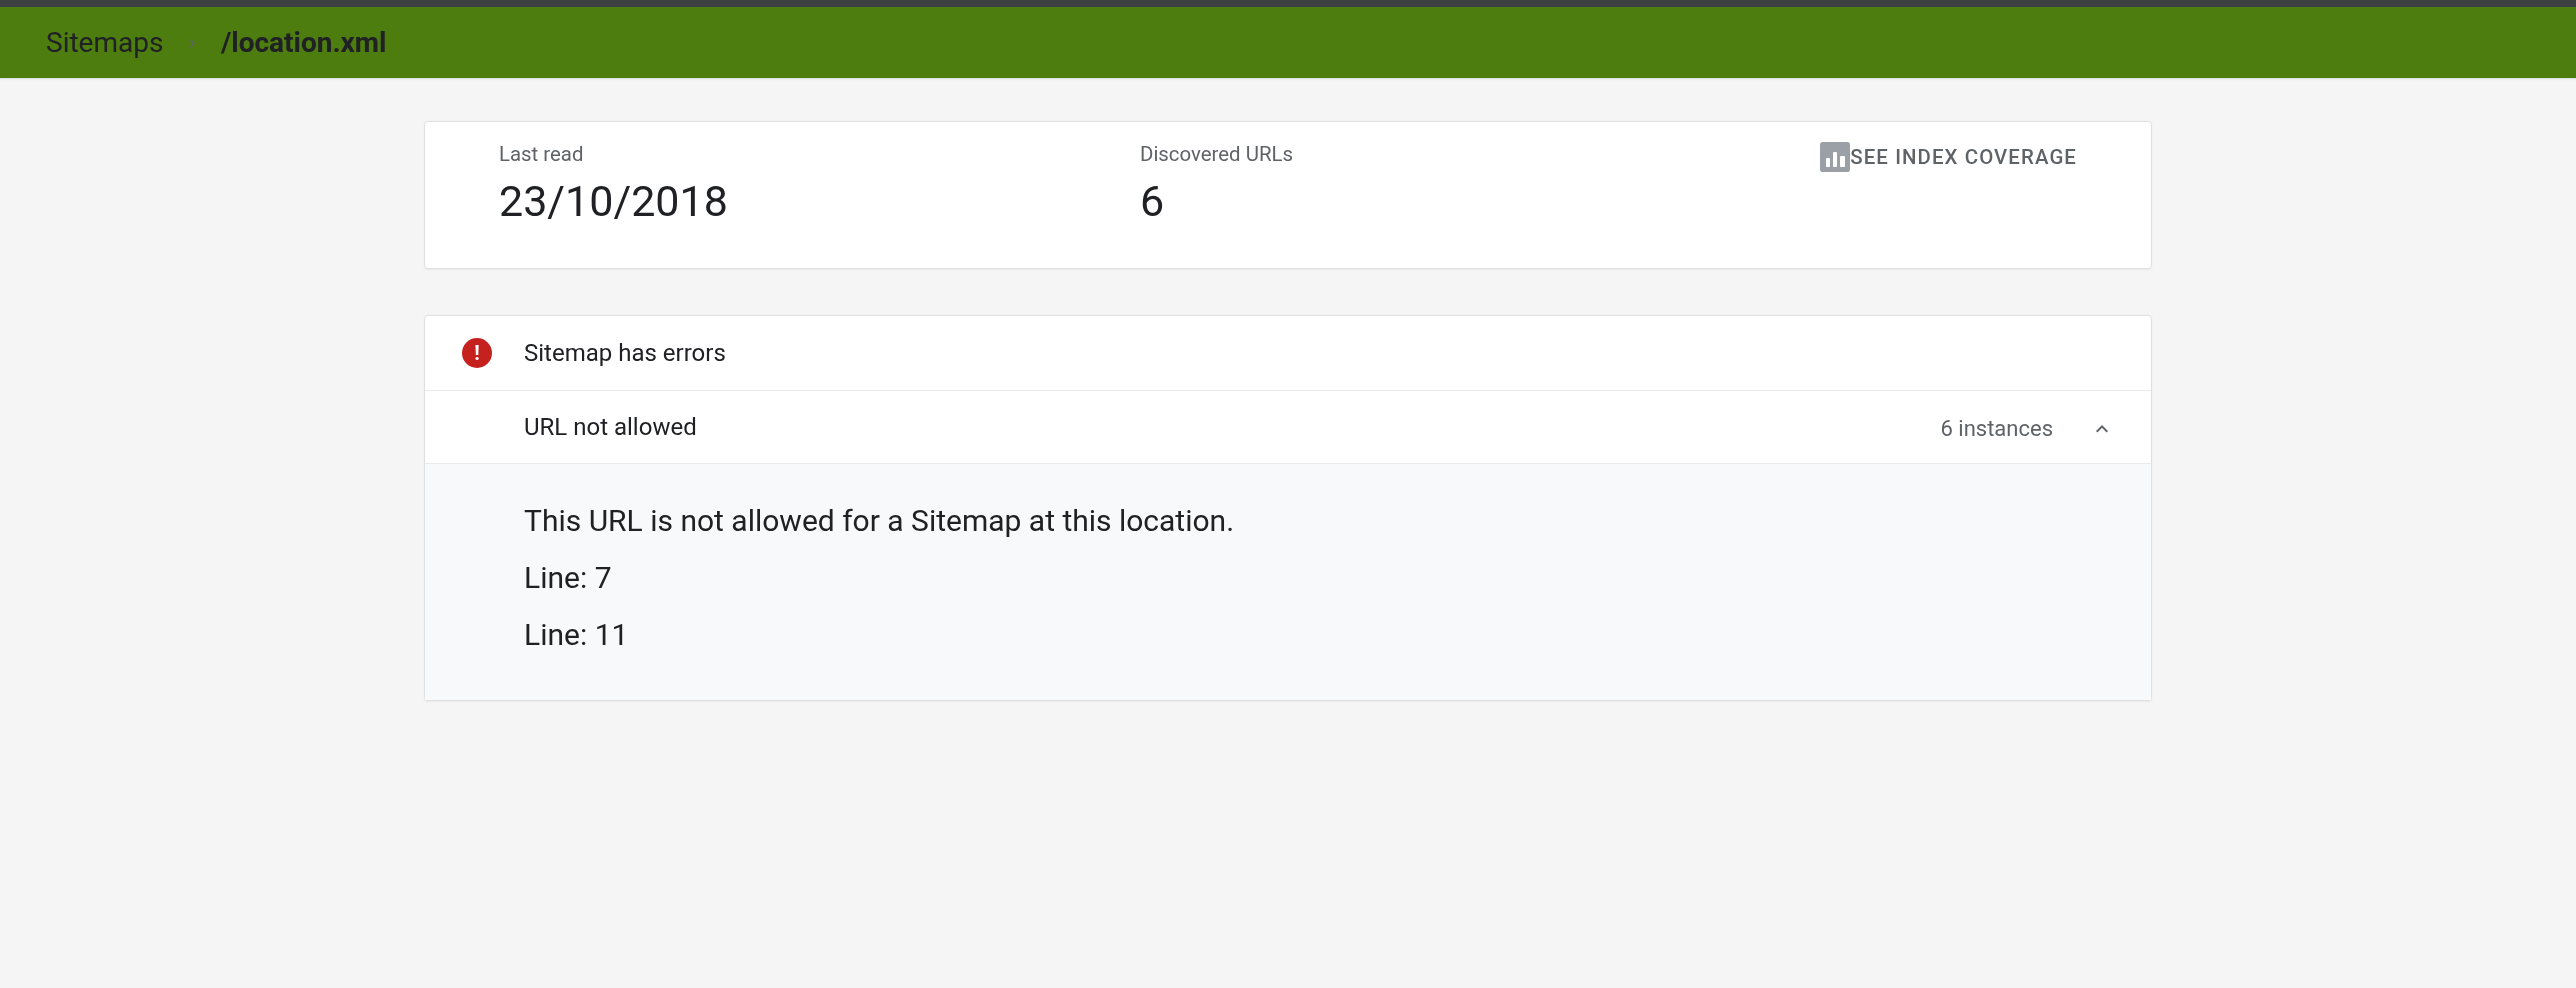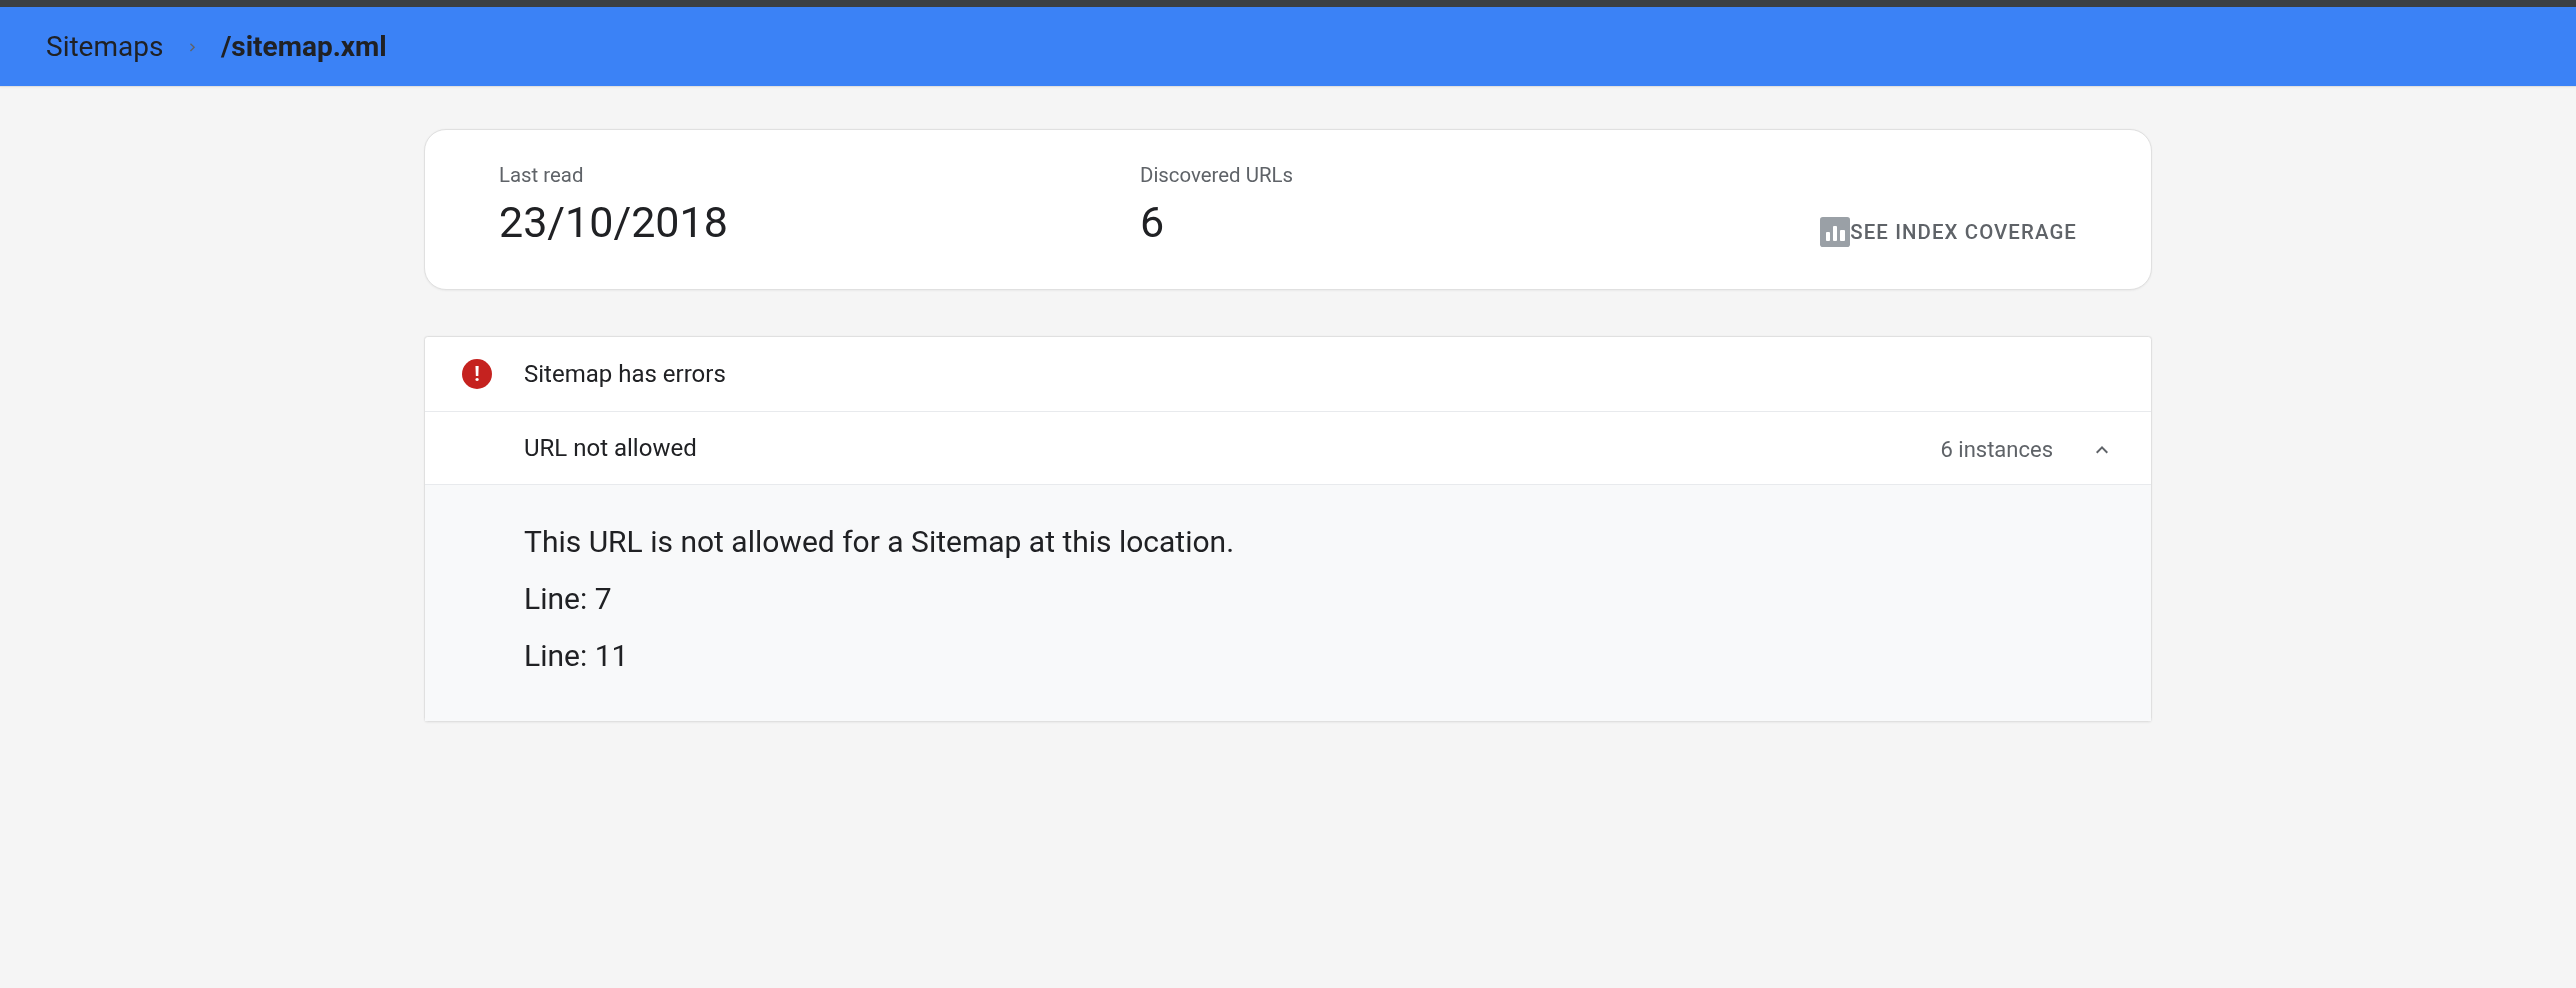--- a/index.html
+++ b/index.html
@@ -9,22 +9,22 @@
     width: 2576px;
     height: 989px;
     overflow: hidden;
   }
   .topbar-stripe {
     height: 7.4px;
     background: #3c4043;
     width: 100%;
   }
   .breadcrumb-bar {
-    background: #3b82f6;
-    height: 80px;
+    background: #4d7c0f;
+    height: 72px;
     display: flex;
     align-items: center;
     padding: 12px 46px;
     border-bottom: 0.9px solid #e0e0e0;
     box-shadow: 0 0.9px 2.8px rgba(0,0,0,0.05);
   }
   .breadcrumb-link {
     font-size: 28px;
     color: #202124;
     font-weight: 400;
@@ -54,23 +54,22 @@
   }
   .card {
     background: #fff;
     border: 0.9px solid #e0e0e0;
     border-radius: 3.7px;
     box-shadow: 0 0.9px 1.9px rgba(0,0,0,0.05);
   }
   
   .summary-card {
     display: flex;
-    align-items: flex-end;
-    padding: 33px 74px 42px 74px;
-    border-radius: 22px;
+    align-items: flex-start;
+    padding: 20px 74px 42px 74px;
   }
   .summary-block {
     display: flex;
     flex-direction: column;
   }
   .summary-label {
     font-size: 20.4px;
     color: #5f6368;
     margin-bottom: 9.3px;
   }
@@ -174,21 +173,21 @@
 
 <div class="topbar-stripe"></div>
 
 <div class="breadcrumb-bar">
   <span class="breadcrumb-link">Sitemaps</span>
   <span class="breadcrumb-sep">
     <svg viewBox="0 0 24 24">
         <path d="M8.59 16.59 13.17 12 8.59 7.41 10 6l6 6-6 6z"></path>
       </svg>
   </span>
-  <span class="breadcrumb-current">/sitemap.xml</span>
+  <span class="breadcrumb-current">/location.xml</span>
 </div>
 
 <div class="content-area">
   <div class="card-stack">
 
     <div class="card summary-card">
       <div class="summary-block last-read">
         <div class="summary-label">Last read</div>
         <div class="summary-value">23/10/2018</div>
       </div>

